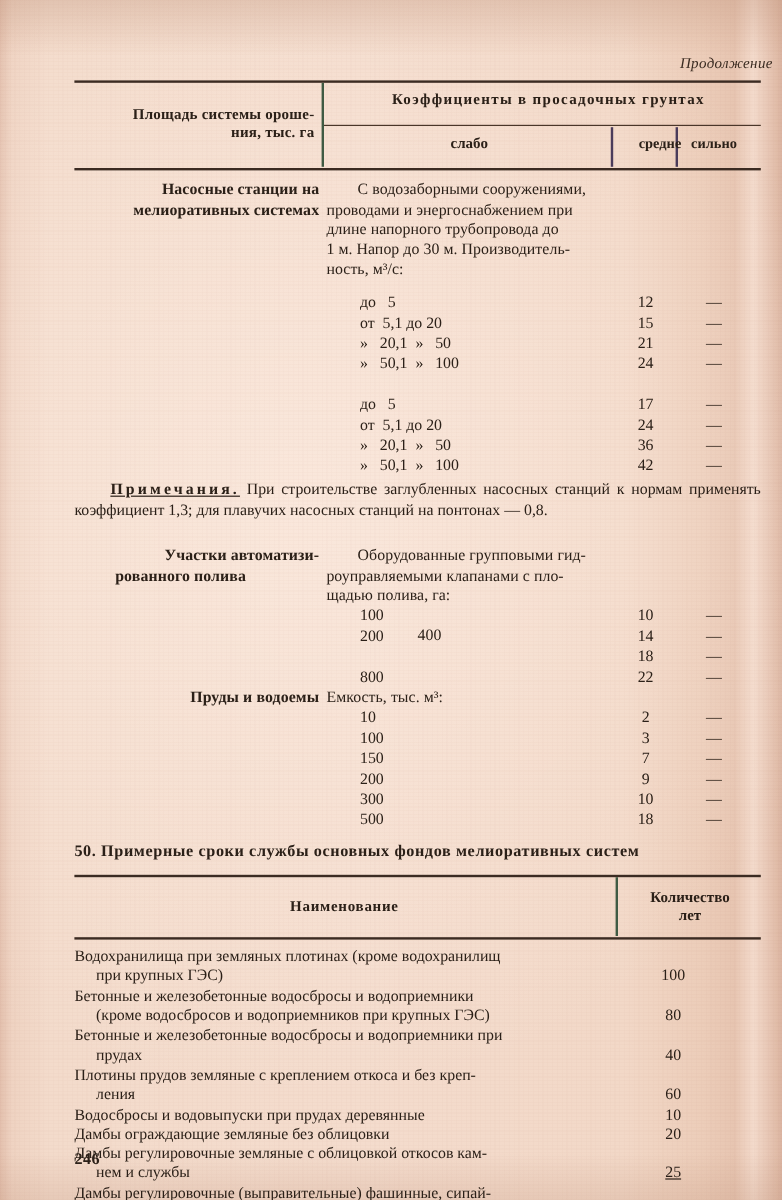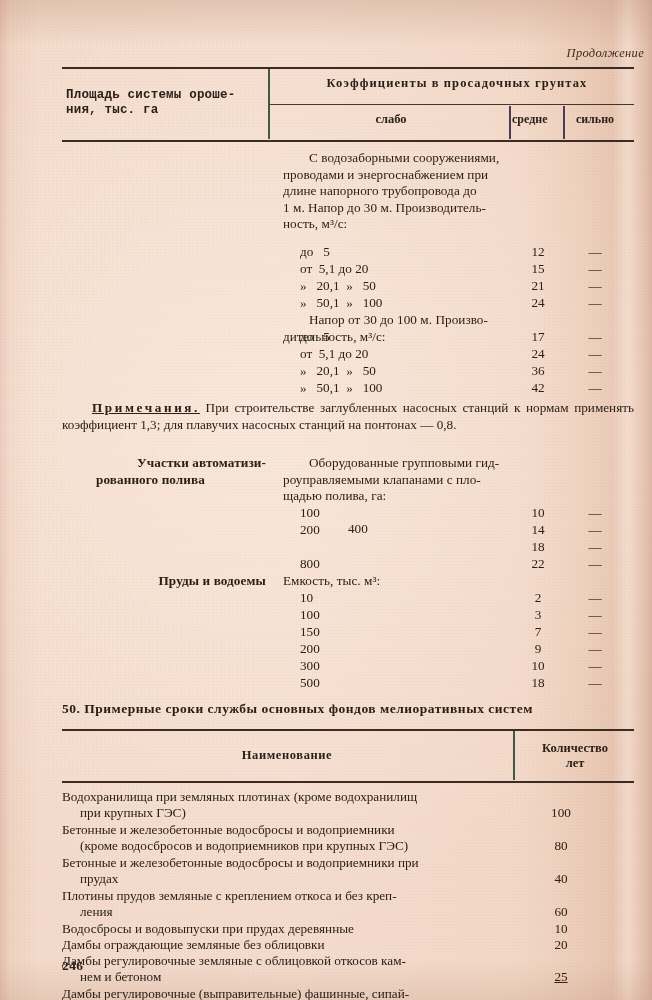--- a/index.html
+++ b/index.html
@@ -88,26 +88,25 @@
     font-size: 12.5px;
     letter-spacing: 0.3px;
     color: #3a2b21;
   }
 
   .thead-left {
     position: absolute;
     left: 66px;
     top: 88px;
     width: 196px;
-    text-align: left;
+    text-align: right;
     font-size: 12.5px;
     line-height: 15px;
     font-weight: 600;
     letter-spacing: 0.2px;
-    font-family: Liberation Mono, monospace;
   }
   .thead-coef {
     position: absolute;
     left: 272px;
     top: 76px;
     width: 370px;
     text-align: center;
     font-size: 12.5px;
     font-weight: 600;
     letter-spacing: 1.1px;
@@ -116,23 +115,24 @@
     position: absolute;
     left: 272px;
     top: 112px;
     width: 238px;
     text-align: center;
     font-size: 12.5px;
     font-weight: 600;
   }
   .thead-sredne {
     position: absolute;
-    left: 512px;
+    left: 524px;
     top: 112px;
     width: 52px;
+    text-align: center;
     font-size: 12px;
     font-weight: 600;
   }
   .thead-silno {
     position: absolute;
     left: 566px;
     top: 112px;
     width: 58px;
     text-align: center;
     font-size: 12px;
@@ -149,21 +149,20 @@
     letter-spacing: 0.1px;
   }
   .col-desc {
     position: absolute;
     left: 272px;
     width: 240px;
     font-size: 13.2px;
     line-height: 16.5px;
     text-align: justify;
     letter-spacing: 0.05px;
-    margin-left: 11px;
   }
   .col-desc.nojust { text-align: left; }
   .col-mid {
     position: absolute;
     left: 512px;
     width: 52px;
     text-align: center;
     font-size: 13.2px;
   }
   .col-right {
@@ -267,20 +266,24 @@
 
   <div class="thead-left">
     <div>Площадь системы ороше-</div>
     <div>ния, тыс. га</div>
   </div>
   <div class="thead-coef">Коэффициенты в просадочных грунтах</div>
   <div class="thead-slabo">слабо</div>
   <div class="thead-sredne">средне</div>
   <div class="thead-silno">сильно</div>
 
+  <div class="col-name" style="top:150px;">
+    <div>Насосные станции на</div>
+    <div>мелиоративных системах</div>
+  </div>
 
   <div class="col-desc nojust" style="top:150px;">
     <div style="padding-left:26px;">С водозаборными сооружениями,</div>
     <div>проводами и энергоснабжением при</div>
     <div>длине напорного трубопровода до</div>
     <div>1 м. Напор до 30 м. Производитель-</div>
     <div>ность, м³/с:</div>
   </div>
 
   <div class="sub-line" style="top:244px;">до   5</div>
@@ -292,24 +295,20 @@
   <div class="col-right" style="top:261px;">—</div>
 
   <div class="sub-line" style="top:278px;">»   20,1  »   50</div>
   <div class="col-mid" style="top:278px;">21</div>
   <div class="col-right" style="top:278px;">—</div>
 
   <div class="sub-line" style="top:295px;">»   50,1  »   100</div>
   <div class="col-mid" style="top:295px;">24</div>
   <div class="col-right" style="top:295px;">—</div>
 
-  <div class="col-desc nojust" style="top:312px;">
-    <div style="padding-left:26px;">Напор от 30 до 100 м. Произво-</div>
-    <div>дительность, м³/с:</div>
-  </div>
 
   <div class="sub-line" style="top:329px;">до   5</div>
   <div class="col-mid" style="top:329px;">17</div>
   <div class="col-right" style="top:329px;">—</div>
 
   <div class="sub-line" style="top:346px;">от  5,1 до 20</div>
   <div class="col-mid" style="top:346px;">24</div>
   <div class="col-right" style="top:346px;">—</div>
 
   <div class="sub-line" style="top:363px;">»   20,1  »   50</div>
@@ -423,21 +422,21 @@
   </div>
   <div class="t2-val" style="top:921px;">10</div>
 
   <div class="t2-name" style="top:937px;">
     <span>Дамбы ограждающие земляные без облицовки</span>
   </div>
   <div class="t2-val" style="top:937px;">20</div>
 
   <div class="t2-name" style="top:953px;">
     <span>Дамбы регулировочные земляные с облицовкой откосов кам-</span>
-    <span class="ind2">нем и бетоном</span>
+    <span class="ind2">нем и службы</span>
   </div>
   <div class="t2-val" style="top:969px;text-decoration:underline;">25</div>
 
   <div class="t2-name" style="top:986px;">
     <span>Дамбы регулировочные (выправительные) фашинные, сипай-</span>
     
   </div>
 
   <div class="page-num">246</div>
 

